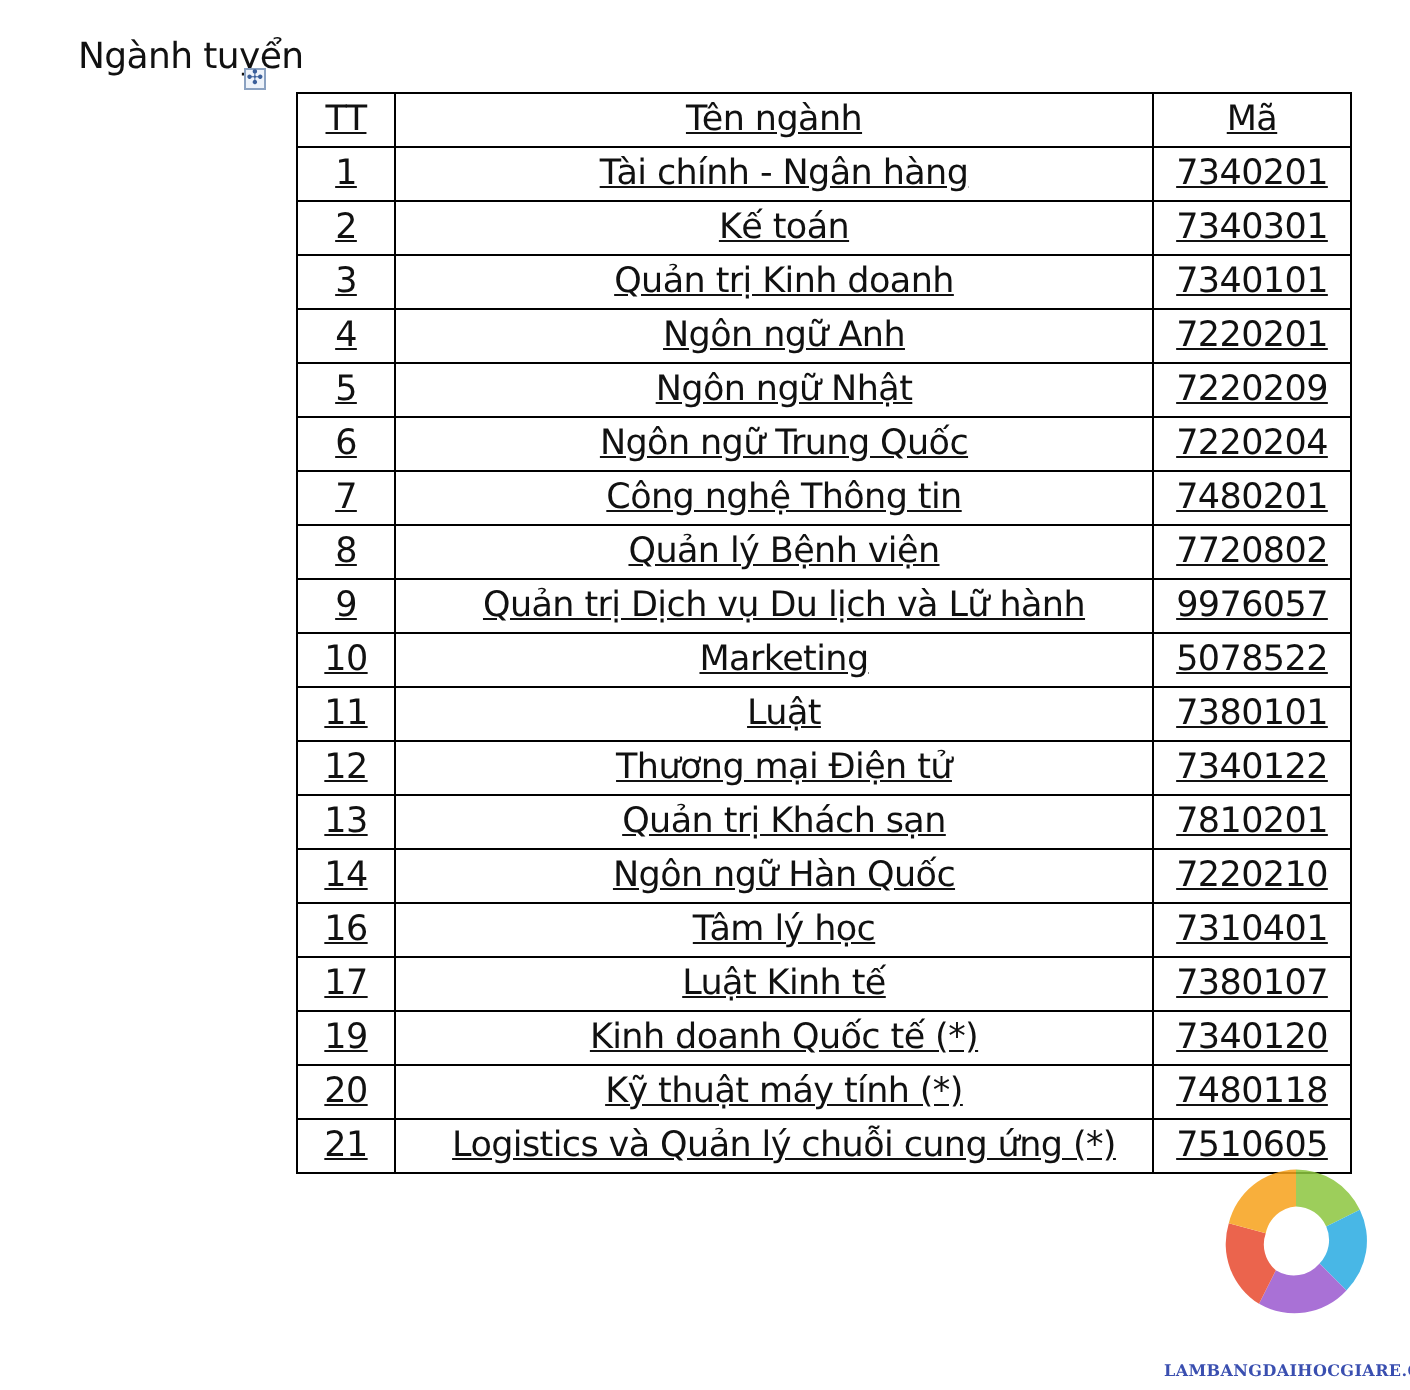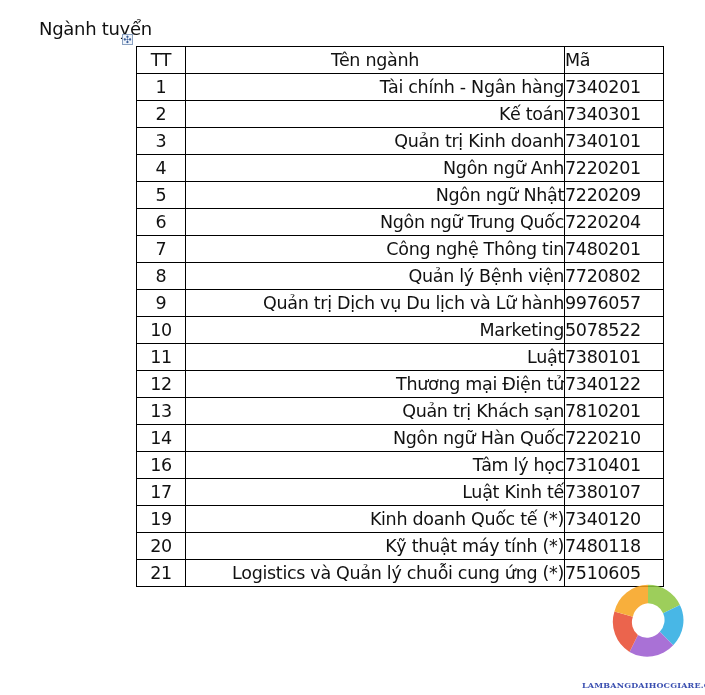--- a/index.html
+++ b/index.html
@@ -2,26 +2,26 @@
 <html><head>
   <meta charset="utf-8">
   <style>
     html, body { margin: 0; padding: 0; background: #ffffff; }
     body { width: 705px; height: 695px; position: relative; overflow: hidden;
            font-family: "DejaVu Sans", "Liberation Sans", sans-serif; color: #111; }
     .heading { position: absolute; left: 39px; top: 18px; font-size: 18px; letter-spacing: -0.3px; }
     .move-handle { position: absolute; left: 122px; top: 34px; width: 11px; height: 11px;
                    border: 1px solid #8aa1c1; background: #eef3fa; box-sizing: border-box;
                    font-size: 10px; line-height: 9px; text-align: center; color: #3b5f9a; }
-    table.majors { position: absolute; left: 136px; top: 46px; border-collapse: collapse; }
+    table.majors { position: absolute; left: 148px; top: 46px; border-collapse: collapse; text-decoration: underline; }
     table.majors td, table.majors th { border: 1.5px solid #000; height: 26px; padding: 0;
       font-size: 17.5px; font-weight: normal; letter-spacing: -0.3px; white-space: nowrap; }
     .c-tt { width: 48px; text-align: center; }
-    .c-name { width: 368px; text-align: right; padding-left: 10px !important; }
-    .c-code { width: 98px; text-align: left; }
+    .c-name { width: 368px; text-align: center; padding-left: 10px !important; }
+    .c-code { width: 98px; text-align: center; }
     th.c-name { text-align: center; padding-left: 0 !important; }
     .logo { position: absolute; left: 606px; top: 578px; width: 84px; height: 84px; opacity: 0.85; }
     .watermark { position: absolute; left: 582px; top: 680px; font-family: "DejaVu Serif", "Liberation Serif", serif;
                  font-size: 8px; font-weight: bold; color: #3a4fb0; letter-spacing: 0.2px; }
   </style>
 </head>
 <body>
 
 <div class="heading">Ngành tuyển</div>
 <div class="move-handle">✣</div>

